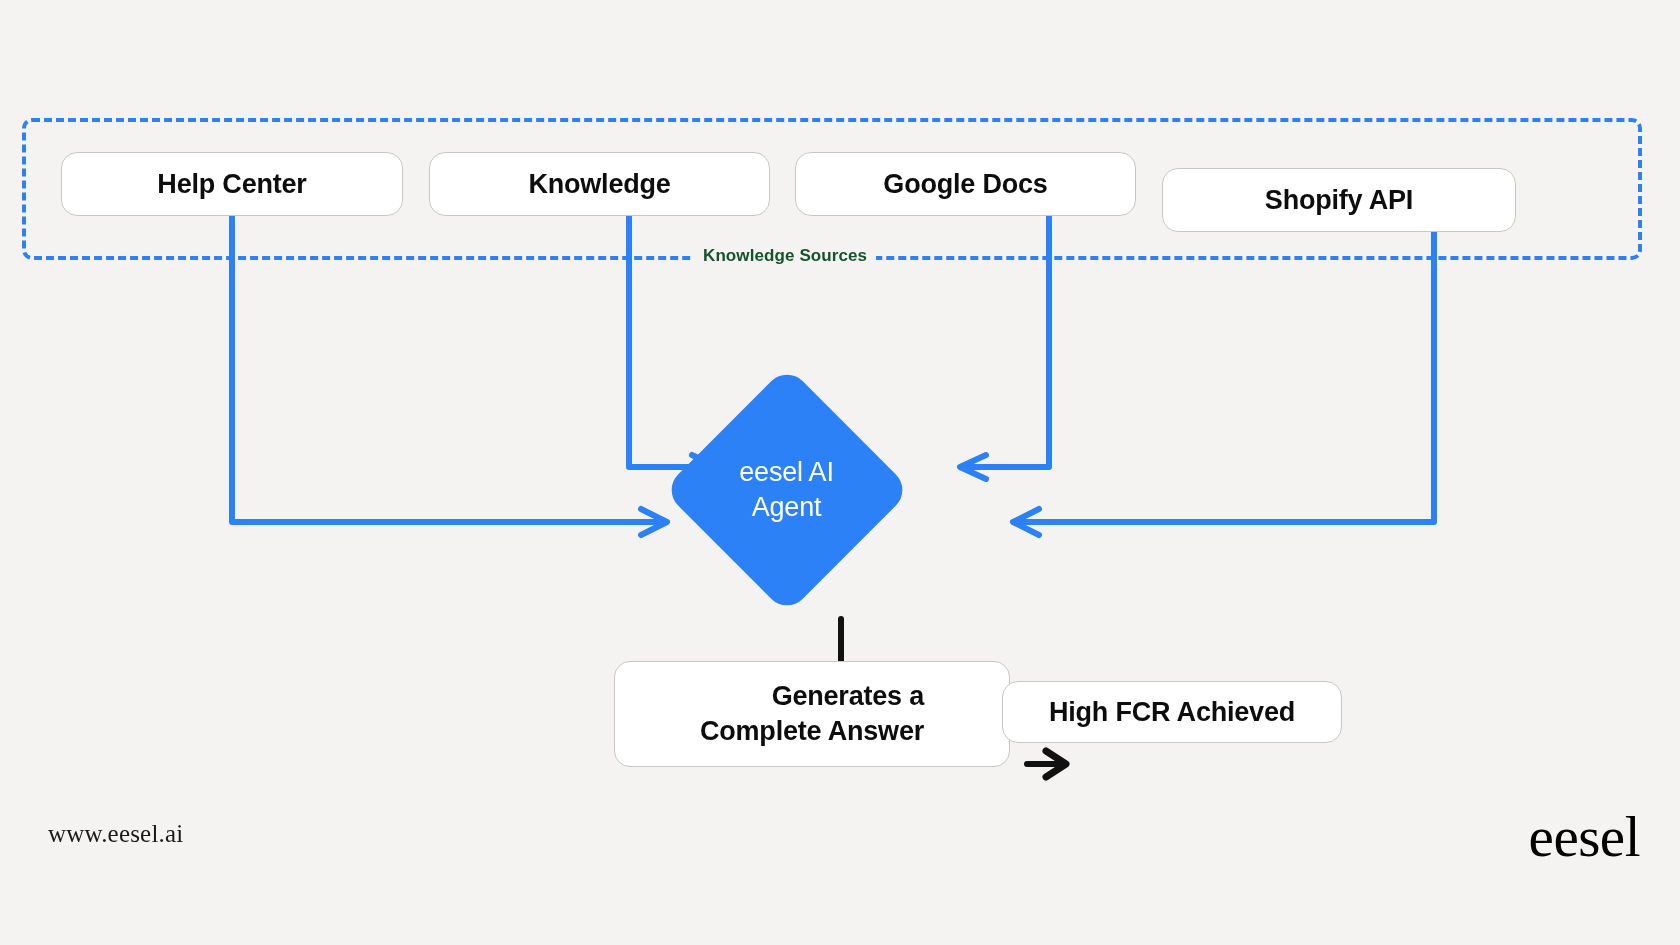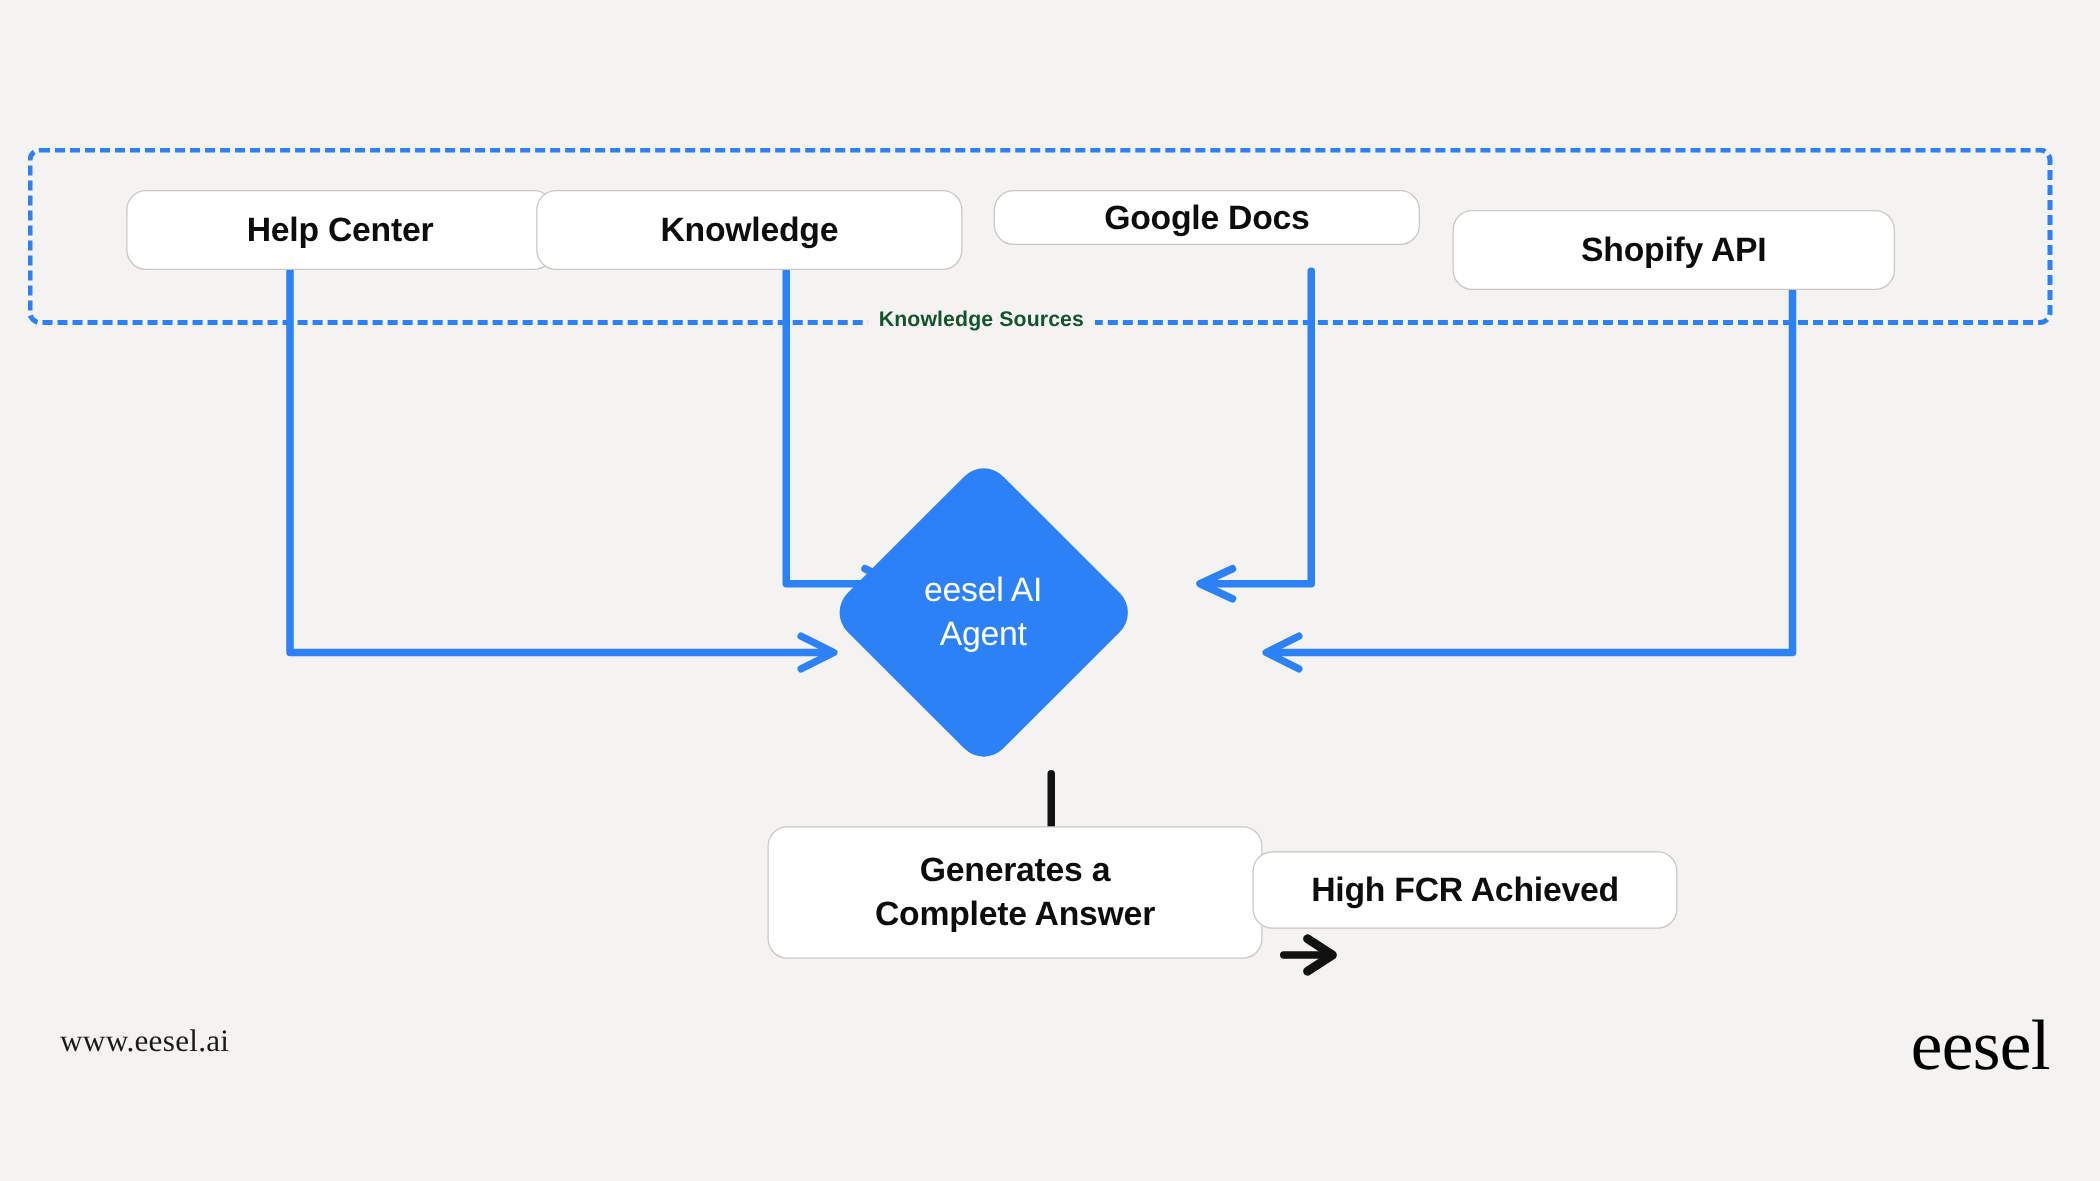--- a/index.html
+++ b/index.html
@@ -65,23 +65,23 @@
     box-sizing: border-box;
     display: flex;
     align-items: center;
     justify-content: center;
     text-align: center;
     color: #0d0d0d;
     font-weight: 700;
     font-size: 27px;
     letter-spacing: -0.2px;
   }
-  .src-0 { left: 61px;   top: 152px; width: 342px; height: 64px; margin-left: 40px; }
+  .src-0 { left: 61px;   top: 152px; width: 342px; height: 64px; }
   .src-1 { left: 429px;  top: 152px; width: 341px; height: 64px; }
-  .src-2 { left: 795px;  top: 152px; width: 341px; height: 44px; }
+  .src-2 { left: 795px;  top: 152px; width: 341px; height: 64px; }
   .src-3 { left: 1162px; top: 168px; width: 354px; height: 64px; }
 
   
   .diamond-wrap {
     position: absolute;
     left: 665px;
     top: 365px;
     width: 243px;
     height: 250px;
   }
@@ -115,20 +115,21 @@
   }
 
   
   .out-answer {
     left: 614px;
     top: 661px;
     width: 396px;
     height: 106px;
     line-height: 1.28;
     font-size: 27px;
+    text-align: right;
   }
   .out-fcr {
     left: 1002px;
     top: 681px;
     width: 340px;
     height: 62px;
     font-size: 27px;
   }
 
   

